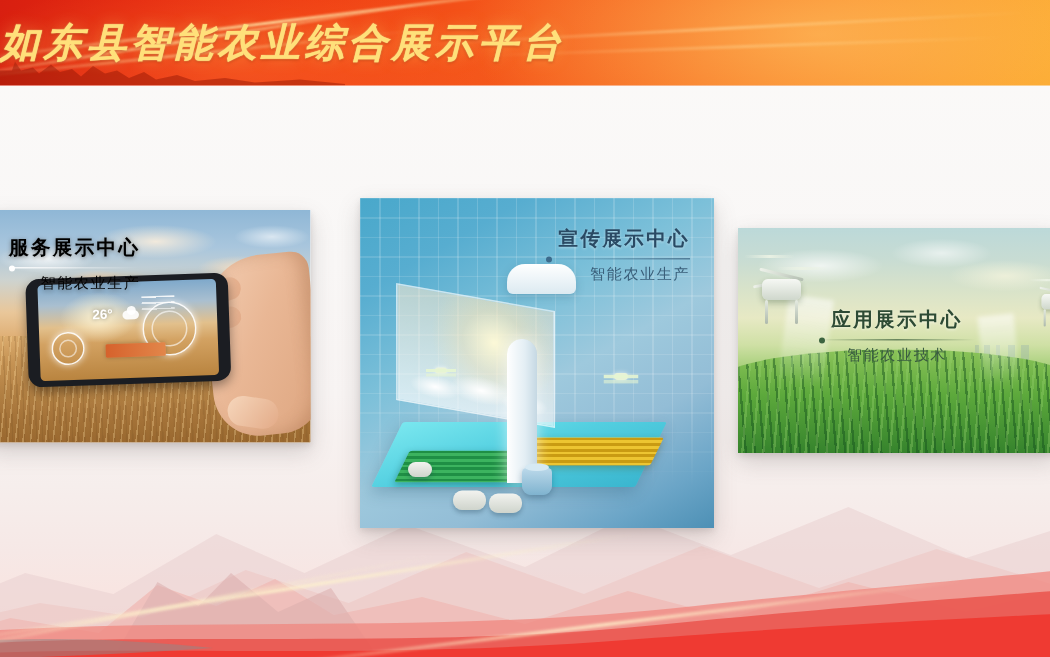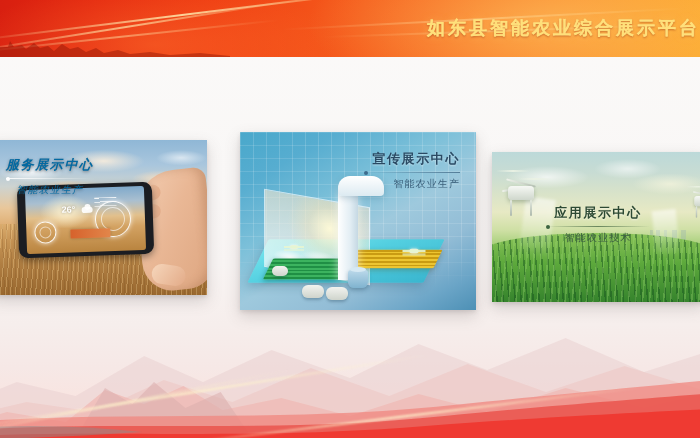--- a/index.html
+++ b/index.html
@@ -108,31 +108,32 @@
   .banner-silhouette {
     position:absolute; left:0; bottom:0; width:230px; height:22px;
     opacity:.45;
   }
   .banner-silhouette svg { display:block; width:100%; height:100%; }
 
   .banner-title {
     position: absolute;
     left: 0; right: 0;
     top: 9px;
-    text-align: right;
-    font-size: 18px;
+    text-align: left;
+    font-size: 26px;
     font-weight: bold;
     letter-spacing: 3px;
     line-height: 38px;
     color: #ffe07a;
     text-shadow:
       0 0 1px rgba(255,235,150,.9),
       0 1px 2px rgba(150,35,0,.55),
       0 0 10px rgba(255,200,90,.45);
     white-space: nowrap;
+    font-style: italic;
   }
 
   
   .card {
     position: absolute;
     background: #ffffff;
     box-sizing: border-box;
     box-shadow: 0 6px 14px rgba(90,80,80,.22), 0 2px 4px rgba(90,80,80,.14);
   }
   .card-inner {
@@ -295,21 +296,21 @@
   .hud-chip{
     position:absolute; left:44px; bottom:14px; width:40px; height:9px;
     background:linear-gradient(to right,#d6622c,#e2864a);
     border-radius:1px;
     box-shadow:0 0 3px rgba(0,0,0,.25);
   }
 
   
   #card-center {
     left: 240px; top: 132px;
-    width: 236px; height: 178px;
+    width: 236px; height: 220px;
     padding: 9px;
   }
   .scene-blue {
     position:absolute; inset:0;
     background:
       linear-gradient(150deg,
         #49a8cb 0%,
         #57add0 18%,
         #7cc0d9 38%,
         #9ec9dd 55%,
@@ -502,21 +503,21 @@
   }
   .spray{
     position:absolute;
     background: linear-gradient(to bottom, rgba(255,255,255,.55), rgba(255,255,255,0));
     filter: blur(1.4px);
   }
   #drone-big-left { left:8px; top:18px; }
   #drone-big-right { right:14px; top:34px; transform: scale(.72); }
 
   
-  #txt-left   { left:14px; top:16px; color:#0369a1; text-align:center;font-style:italic; }
+  #txt-left   { left:14px; top:16px; color:#000000; text-align:right; }
   #txt-left .card-title { text-shadow:0 1px 3px rgba(60,50,40,.55); }
   #txt-left .card-rule  { background:linear-gradient(to right, rgba(255,255,255,.9), rgba(255,255,255,0)); width:86px; }
   #txt-left .card-rule .dot { left:0; background:#ffffff; }
   #txt-left .card-sub   { text-shadow:0 1px 3px rgba(60,50,40,.5); opacity:.95; }
 
   #txt-center { right:16px; top:18px; color:#2b4a63; text-align:right; }
   #txt-center .card-title { color:#2a4a64; text-shadow:0 1px 2px rgba(255,255,255,.45); }
   #txt-center .card-rule  { background:linear-gradient(to left, rgba(60,100,130,.75), rgba(60,100,130,0)); width:96px; margin-left:auto; }
   #txt-center .card-rule .dot { left:0; background:#3d6b8c; }
   #txt-center .card-sub   { color:#3a5f7a; }

